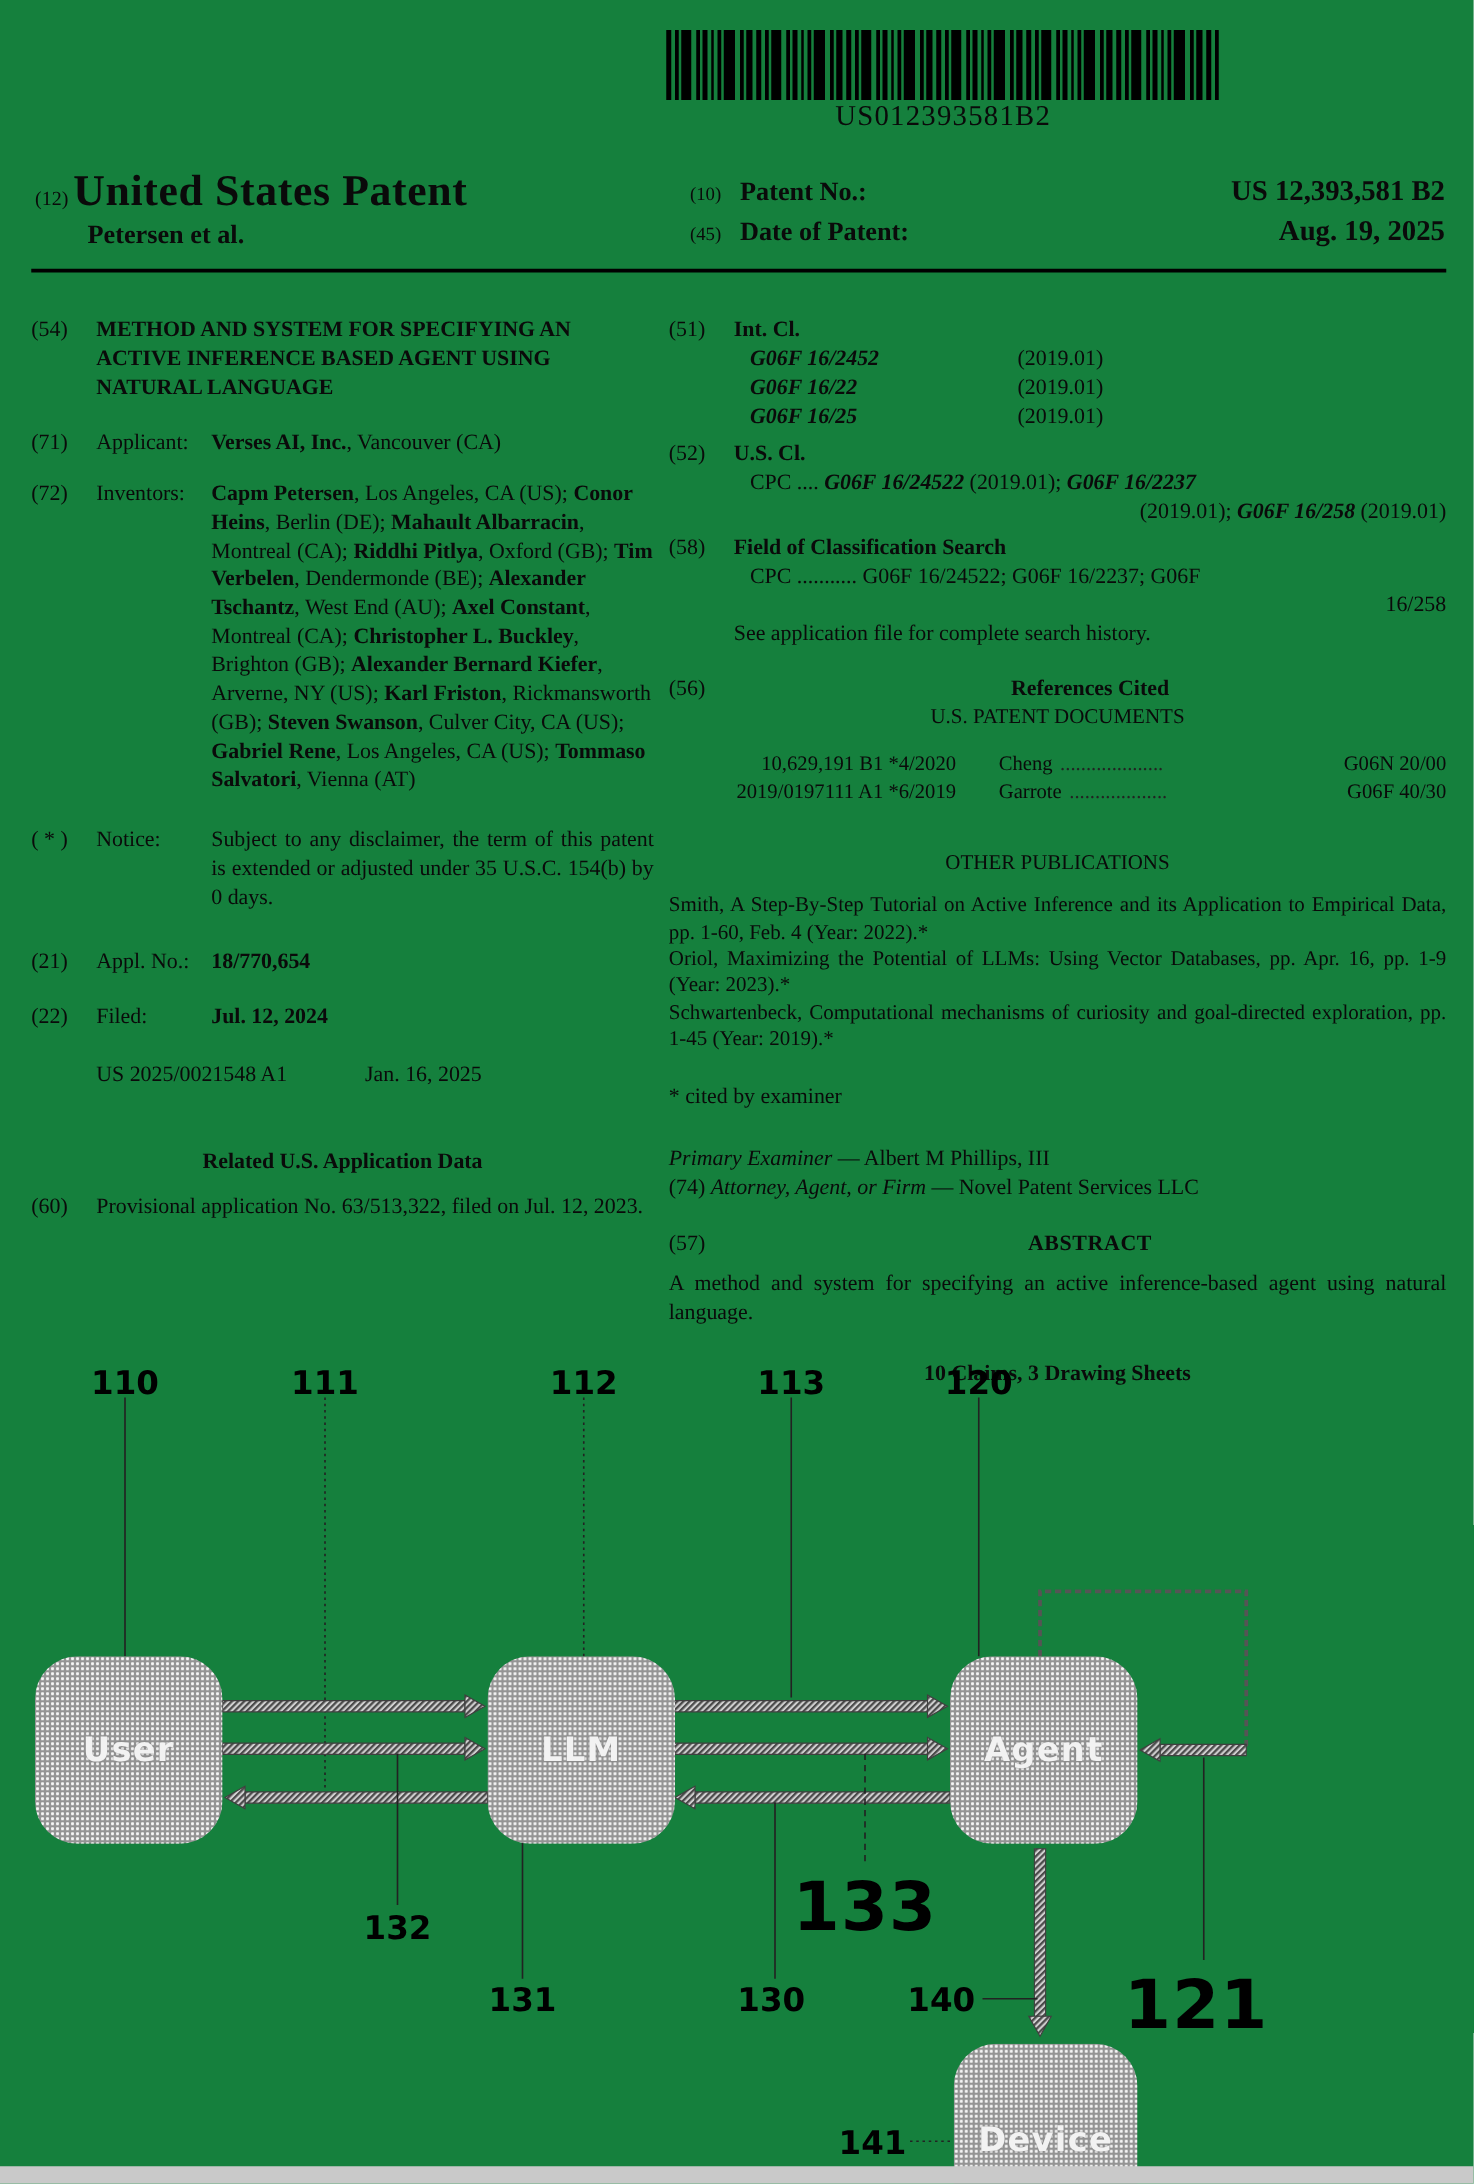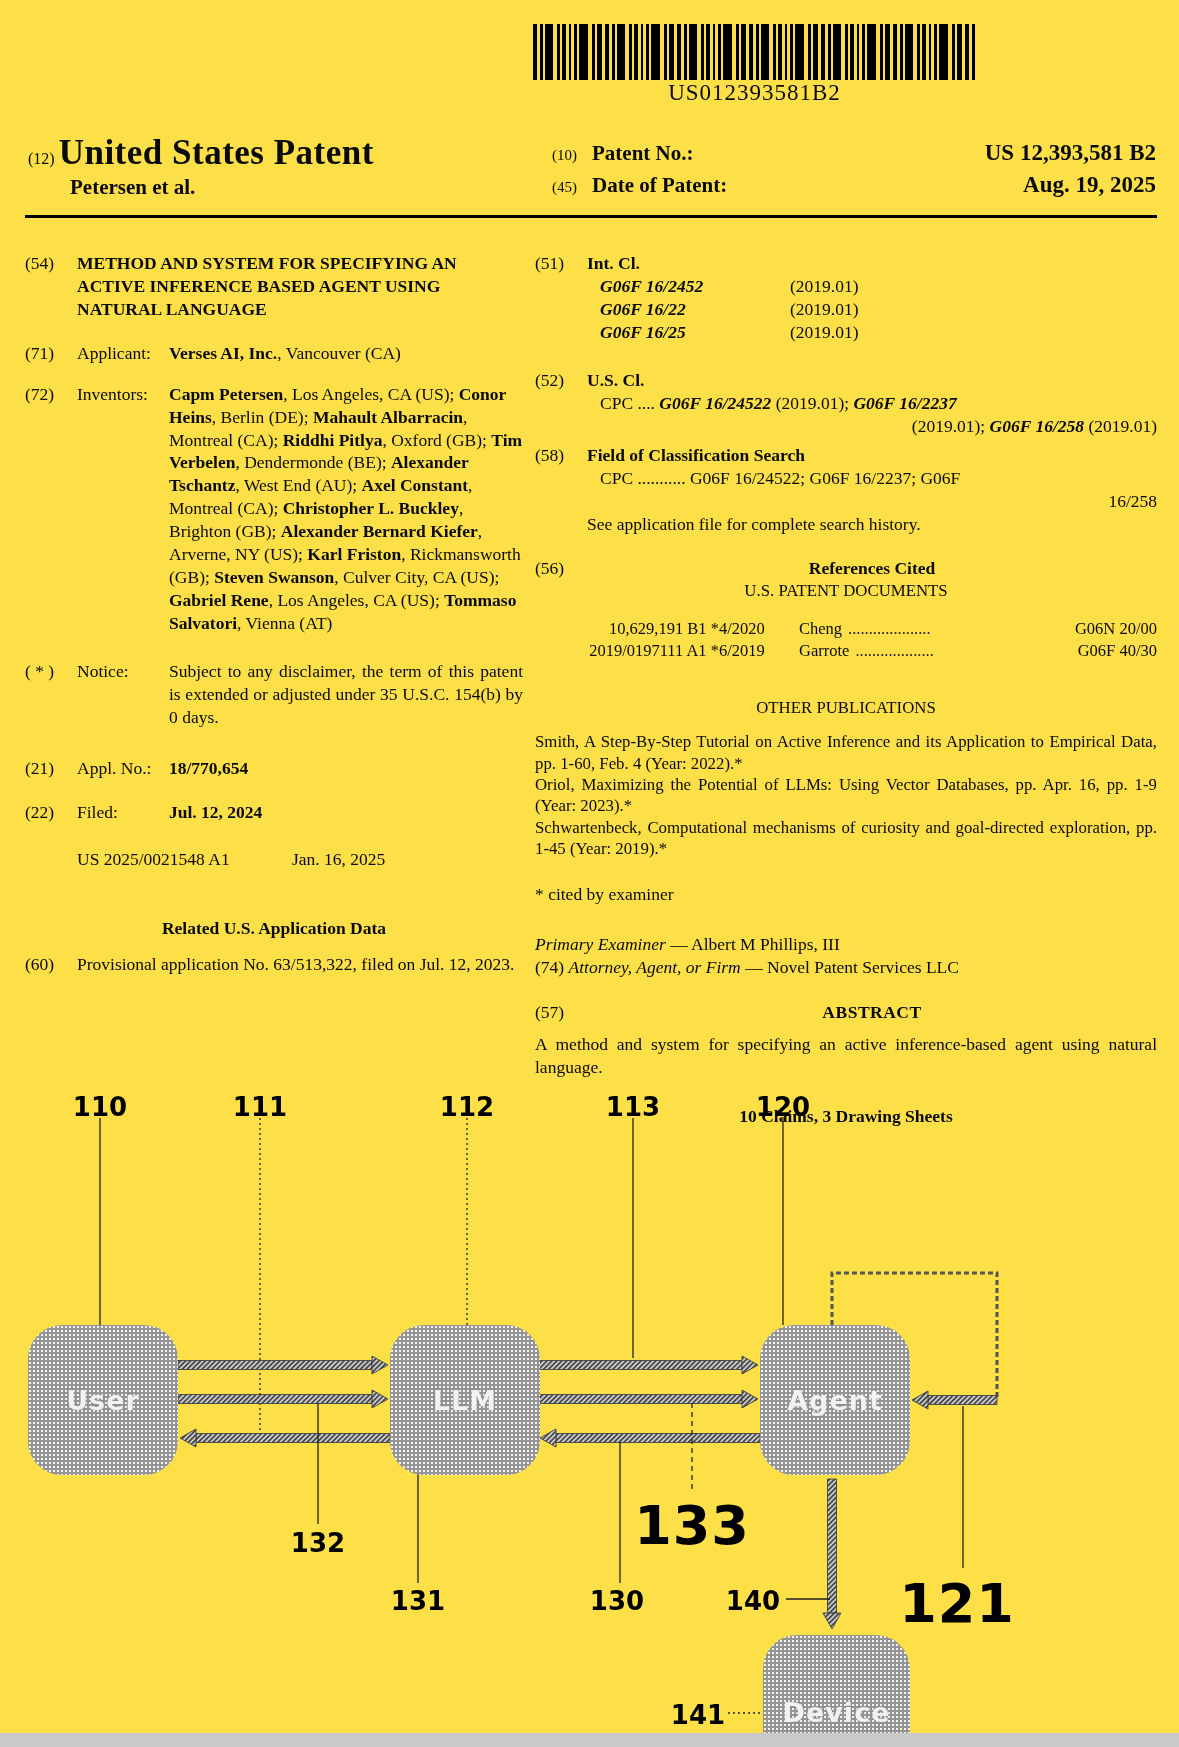--- a/index.html
+++ b/index.html
@@ -1,16 +1,16 @@
 <!DOCTYPE html>
 <html><head>
 <meta charset="utf-8">
 <style>
   html,body{margin:0;padding:0;background:#fff;}
-  .page{position:relative;width:1179px;height:1747px;background:#fde047;overflow:hidden;
+  .page{position:relative;width:1179px;height:1747px;background:#15803d;overflow:hidden;
         font-family:"Liberation Serif",serif;color:#0a0a0a;}
   
   .barcode-wrap{position:absolute;left:497px;top:24px;width:515px;height:56px;
         display:flex;align-items:stretch;justify-content:center;}
   .barcode-wrap .bar{background:#000;height:100%;}
   .barcode-text{position:absolute;left:497px;top:80px;width:515px;text-align:center;
         font-size:23px;letter-spacing:1px;}
   
   .hdr-left{position:absolute;left:28px;top:133px;width:500px;}
   .hdr-tag{font-size:16px;}
@@ -28,21 +28,21 @@
   .col-right{left:535px;width:622px;}
   .entry{display:flex;}
   .tagc{width:52px;flex:none;}
   .lblc{width:92px;flex:none;}
   .cnt{flex:1;}
   .b{font-weight:bold;}
   .just{text-align:justify;}
   .center{text-align:center;}
   .headc{flex:1;text-align:center;font-weight:bold;}
   .indent{margin-left:65px;}
-  .icrow{display:flex;margin-left:65px;}
+  .icrow{display:flex;margin-left:65px;gap:24px;}
   .icrow .code{width:190px;font-weight:bold;font-style:italic;}
   .refrow{display:flex;font-size:16.5px;margin-left:24px;}
   .ref-num{width:160px;text-align:right;flex:none;}
   .ref-date{width:68px;text-align:left;flex:none;margin-right:12px;}
   .ref-name{flex:none;margin-right:6px;}
   .ref-dots{flex:1;overflow:hidden;white-space:nowrap;color:#222;}
   .ref-class{flex:none;margin-left:6px;text-align:right;}
   .pub{font-size:16.8px;text-align:justify;line-height:1.27;}
   
   .diagram{position:absolute;left:0;top:1080px;width:1179px;height:667px;overflow:hidden;}
@@ -196,21 +196,21 @@
       <div class="cnt b">Int. Cl.</div>
     </div>
     <div class="icrow">
       <span class="code">G06F 16/2452</span>
       <span>(2019.01)</span>
     </div>
     <div class="icrow">
       <span class="code">G06F 16/22</span>
       <span>(2019.01)</span>
     </div>
-    <div class="icrow" style="margin-bottom:25px">
+    <div class="icrow" style="margin-bottom:7px">
       <span class="code">G06F 16/25</span>
       <span>(2019.01)</span>
     </div>
     <div class="entry">
       <span class="tagc">(52)</span>
       <div class="cnt b">U.S. Cl.</div>
     </div>
     <div class="indent"><span>CPC .... </span><span style="font-weight: bold; font-style: italic;">G06F 16/24522</span><span> (2019.01); </span><span style="font-weight: bold; font-style: italic;">G06F 16/2237</span></div>
     <div style="text-align:right;margin-bottom:7px"><span>(2019.01); </span><span style="font-weight: bold; font-style: italic;">G06F 16/258</span><span> (2019.01)</span></div>
     <div class="entry">

